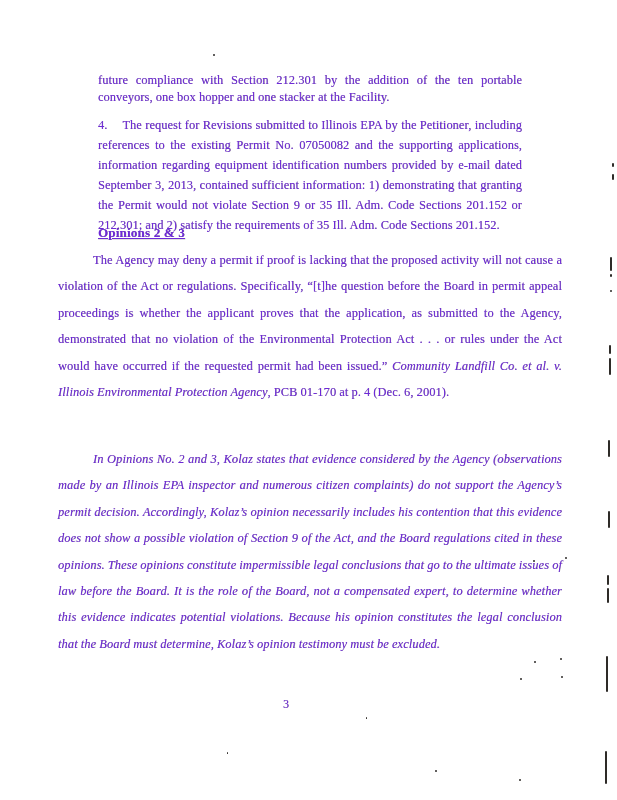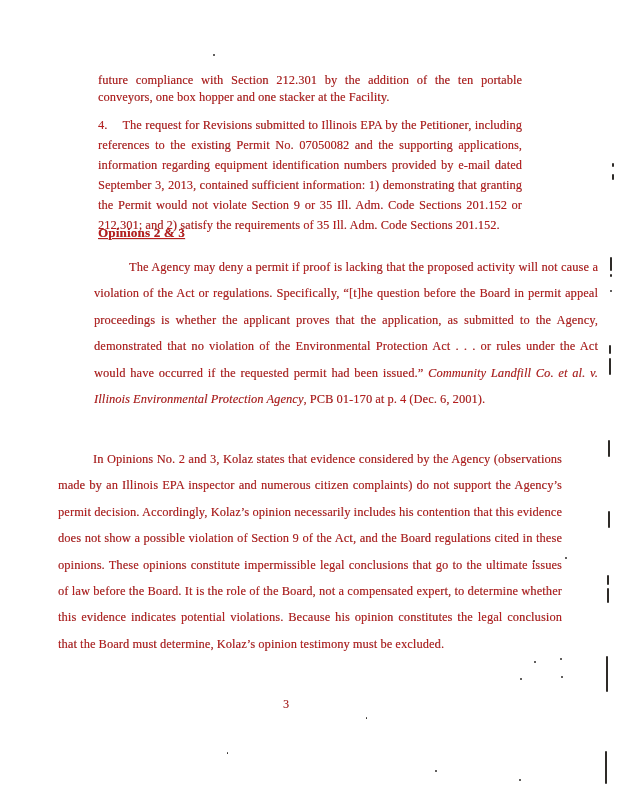--- a/index.html
+++ b/index.html
@@ -6,21 +6,21 @@
     margin: 0;
     padding: 0;
     background: #ffffff;
   }
   .page {
     position: relative;
     width: 617px;
     height: 800px;
     background: #ffffff;
     font-family: "Liberation Serif", serif;
-    color: #b91c1c;
+    color: #6d28d9;
     overflow: hidden;
   }
   .txt {
     position: absolute;
     text-align: justify;
     text-shadow: 0.3px 0.3px 0.4px rgba(45, 40, 35, 0.45);
   }
   
   .block {
     left: 98px;
@@ -46,22 +46,22 @@
   
   .body-para {
     left: 58px;
     width: 504px;
     font-size: 12.3px;
     line-height: 26.4px;
     letter-spacing: 0.15px;
     word-spacing: -0.2px;
     text-indent: 35px;
   }
-  .para-agency   { top: 254px; margin-left: 36px; }
-  .para-opinions { top: 446px; }
+  .para-agency   { top: 247px; }
+  .para-opinions { top: 446px; font-style: italic; }
   .citation-italic { font-style: italic; }
   .page-num {
     position: absolute;
     left: 283px;
     top: 697px;
     font-size: 12px;
     text-shadow: 0.3px 0.3px 0.4px rgba(45, 40, 35, 0.45);
   }
   
   .artifact {

